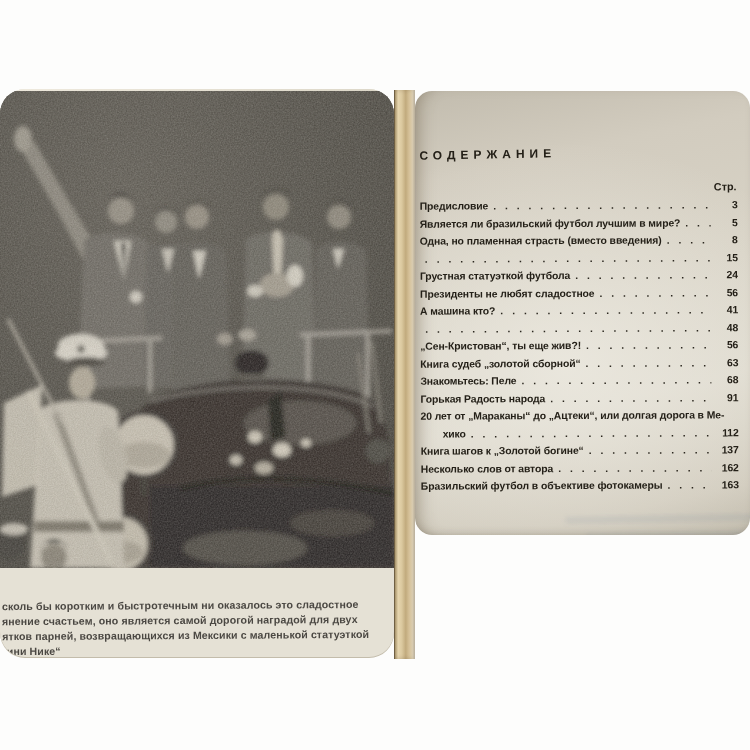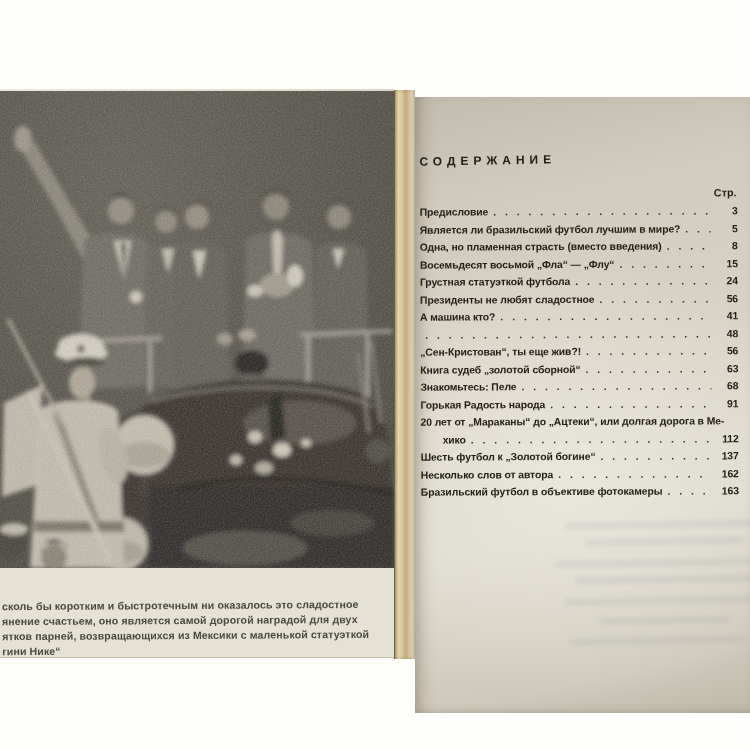--- a/index.html
+++ b/index.html
@@ -2,40 +2,40 @@
 <html style="--ink: #242018;"><head>
 <meta charset="utf-8">
 <style>
   html,body{margin:0;padding:0;background:#fdfdfc;width:750px;height:750px;overflow:hidden;
     font-family:"Liberation Sans", sans-serif;}
   .stage{position:relative;width:750px;height:750px;background:#fdfdfc;}
   .book{position:absolute;left:0;top:89px;width:750px;height:570px;display:flex;}
 
   
   .left-page{position:relative;width:394px;height:568px;background:#e5e1d5;overflow:hidden;
-    box-shadow:0 1px 0 #c3bcab;}
+    box-shadow:0 1px 0 #c3bcab;border-radius:25px;}
   .photo-edge{height:2px;background:linear-gradient(90deg,#efeade,#dcd7c8);}
   .photo{position:relative;width:394px;height:477px;background:#57544d;}
   .photo svg{display:block;}
   .caption{position:relative;padding:30px 6px 0 2px;transform:rotate(-0.35deg);
     font-size:10.6px;line-height:15px;font-weight:bold;color:#4b4843;letter-spacing:0.1px;}
   .caption div{white-space:nowrap;}
 
   
   .gutter{width:20px;height:569px;margin-top:1px;
     background:linear-gradient(90deg,#a8946b 0%,#e6d5ae 16%,#dbc99f 34%,#c1aa7d 54%,#ddcaa1 74%,#f0e4c9 88%,#d8d2c3 100%);
     border-left:1px solid #6f5f43;
     box-shadow:inset -3px 0 4px rgba(80,60,30,.25);}
 
   
-  .right-page{position:relative;width:335px;height:616px;margin-top:8px;overflow:hidden;
+  .right-page{position:relative;width:335px;height:444px;margin-top:2px;overflow:hidden;
     background:
       radial-gradient(ellipse 420px 320px at 45% 62%, rgba(236,233,224,.85), rgba(236,233,224,0) 70%),
       linear-gradient(168deg,#c2bcae 0%,#d2ccbf 18%,#d8d3c6 45%,#ddd9cd 68%,#cfc9bb 90%,#bfb9aa 100%);
-    box-shadow:inset 14px 0 16px -10px rgba(90,74,48,.38), inset 0 -4px 8px -5px rgba(90,84,70,.35);}
+    box-shadow:inset 14px 0 16px -10px rgba(90,74,48,.38), inset 0 -4px 8px -5px rgba(90,84,70,.35);border-radius:17px;}
   .toc{position:relative;padding:55px 12px 0 5px;transform:rotate(-0.25deg);color:var(--ink,#242018);}
   .toc-heading{font-size:12px;font-weight:bold;letter-spacing:5px;transform:rotate(-0.7deg);
     margin-bottom:21px;}
   .page-col{font-size:10.8px;font-weight:bold;text-align:right;margin-bottom:7px;padding-right:1px;}
   .toc-row{display:flex;align-items:baseline;font-size:10.4px;line-height:11px;font-weight:bold;
     margin-bottom:6.5px;letter-spacing:-0.1px;}
   .toc-row .toc-title{white-space:nowrap;}
   .toc-row.indent{padding-left:22px;}
   .toc-row .dots{flex:1 1 auto;overflow:hidden;white-space:nowrap;margin:0 3px 0 5px;
     letter-spacing:1px;word-spacing:4px;color:#2a261e;}
@@ -207,21 +207,20 @@
               <span class="toc-title">Является ли бразильский футбол лучшим в мире?</span>
               <span class="dots">. . . . . . . . . . . . . . . . . . . . . . . . . . . . . . . . . . . . . . . . . . . . . . . . . . . . . . . . . . . . . . . . . . . . . . </span>
               <span class="pg">5</span>
             </div>
             <div class="toc-row">
               <span class="toc-title">Одна, но пламенная страсть (вместо введения)</span>
               <span class="dots">. . . . . . . . . . . . . . . . . . . . . . . . . . . . . . . . . . . . . . . . . . . . . . . . . . . . . . . . . . . . . . . . . . . . . . </span>
               <span class="pg">8</span>
             </div>
             <div class="toc-row">
-              <span class="toc-title">Восемьдесят восьмой „Фла“ — „Флу“</span>
               <span class="dots">. . . . . . . . . . . . . . . . . . . . . . . . . . . . . . . . . . . . . . . . . . . . . . . . . . . . . . . . . . . . . . . . . . . . . . </span>
               <span class="pg">15</span>
             </div>
             <div class="toc-row">
               <span class="toc-title">Грустная статуэткой футбола</span>
               <span class="dots">. . . . . . . . . . . . . . . . . . . . . . . . . . . . . . . . . . . . . . . . . . . . . . . . . . . . . . . . . . . . . . . . . . . . . . </span>
               <span class="pg">24</span>
             </div>
             <div class="toc-row">
               <span class="toc-title">Президенты не любят сладостное</span>
@@ -259,21 +258,21 @@
             </div>
             <div class="toc-row">
               <span class="toc-title">20 лет от „Мараканы“ до „Ацтеки“, или долгая дорога в Ме-</span>
             </div>
             <div class="toc-row indent">
               <span class="toc-title">хико</span>
               <span class="dots">. . . . . . . . . . . . . . . . . . . . . . . . . . . . . . . . . . . . . . . . . . . . . . . . . . . . . . . . . . . . . . . . . . . . . . </span>
               <span class="pg">112</span>
             </div>
             <div class="toc-row">
-              <span class="toc-title">Шесть футбол к „Золотой богине“</span>
+              <span class="toc-title">Книга шагов к „Золотой богине“</span>
               <span class="dots">. . . . . . . . . . . . . . . . . . . . . . . . . . . . . . . . . . . . . . . . . . . . . . . . . . . . . . . . . . . . . . . . . . . . . . </span>
               <span class="pg">137</span>
             </div>
             <div class="toc-row">
               <span class="toc-title">Несколько слов от автора</span>
               <span class="dots">. . . . . . . . . . . . . . . . . . . . . . . . . . . . . . . . . . . . . . . . . . . . . . . . . . . . . . . . . . . . . . . . . . . . . . </span>
               <span class="pg">162</span>
             </div>
             <div class="toc-row">
               <span class="toc-title">Бразильский футбол в объективе фотокамеры</span>

